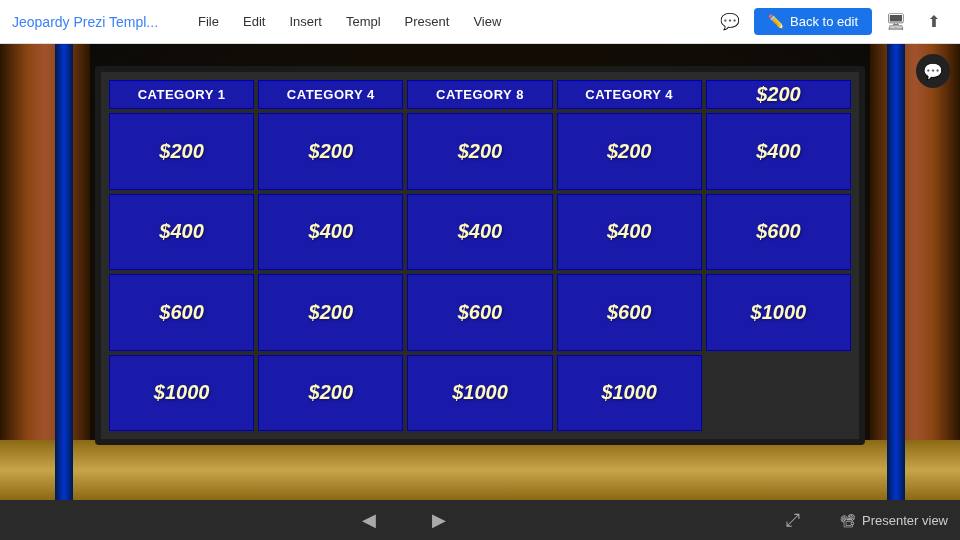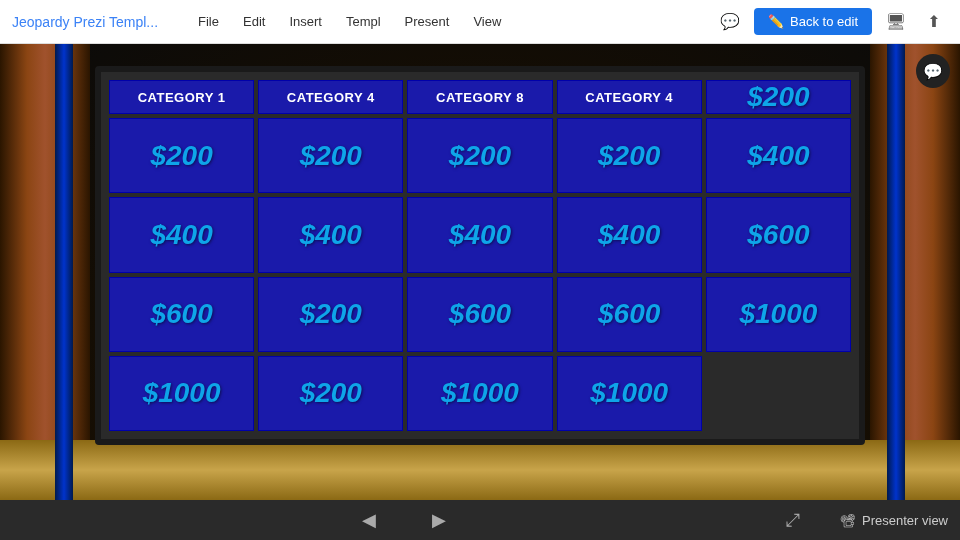--- a/index.html
+++ b/index.html
@@ -174,22 +174,22 @@
       padding: 6px 4px;
       text-align: center;
       display: flex;
       align-items: center;
       justify-content: center;
       border: 1px solid #0000aa;
     }
 
     .money-cell {
       background: #1a1aaa;
-      color: #0ea5e9;
-      font-size: 28px;
+      color: #fef9c3;
+      font-size: 20px;
       font-weight: 700;
       font-style: italic;
       display: flex;
       align-items: center;
       justify-content: center;
       cursor: pointer;
       border: 1px solid #0000aa;
       text-shadow: 1px 1px 3px rgba(0,0,0,0.5);
     }
 

